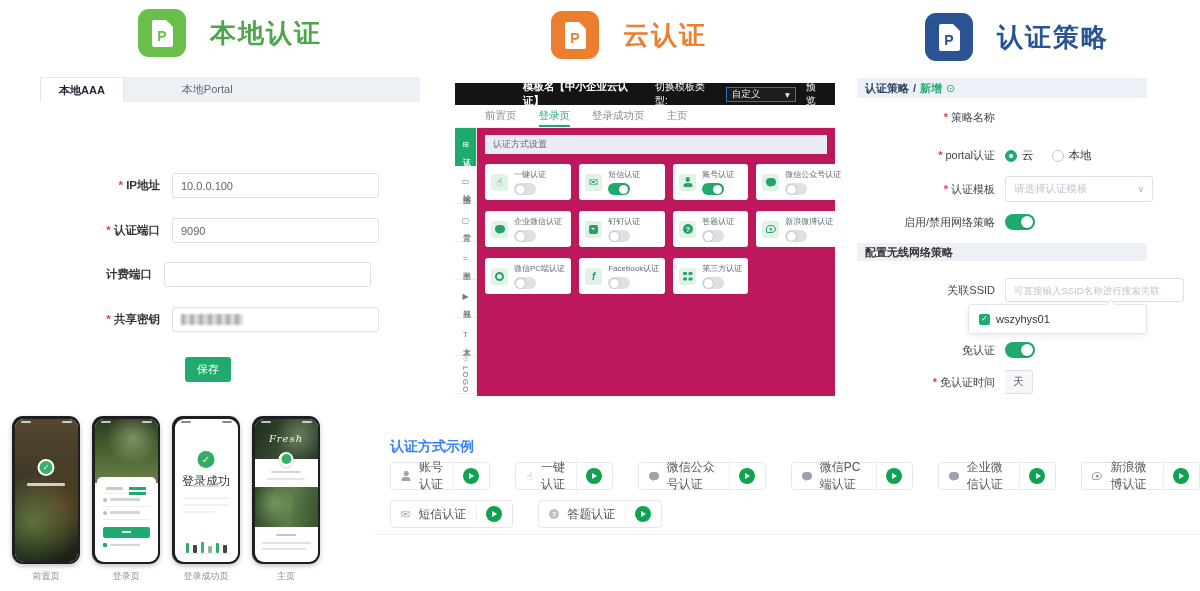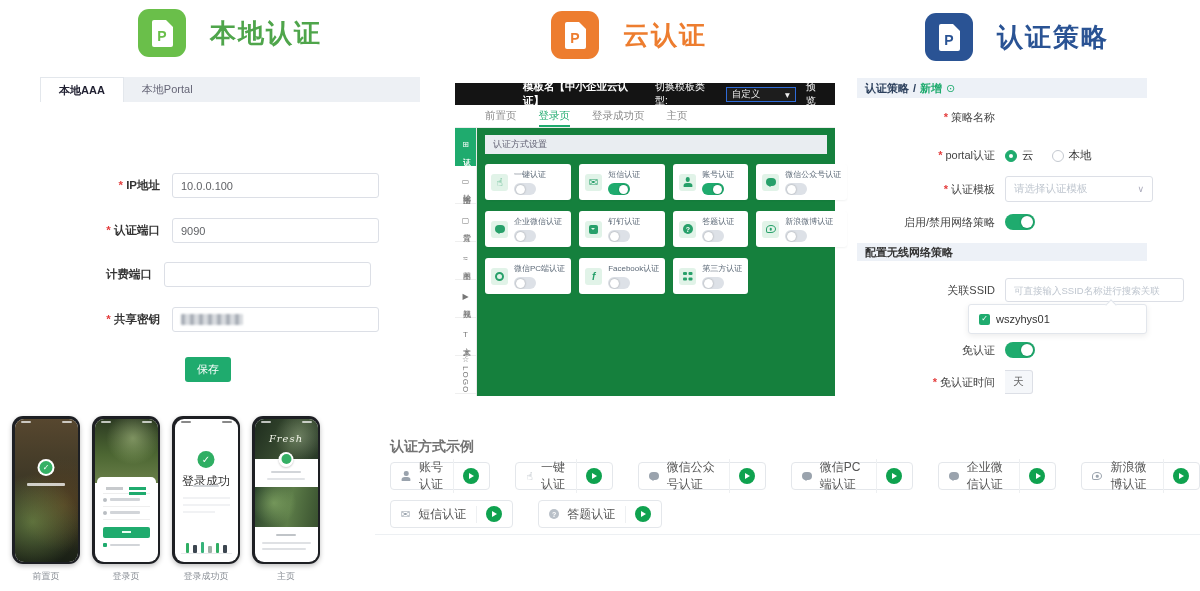--- a/index.html
+++ b/index.html
@@ -1,18 +1,18 @@
 <!DOCTYPE html>
 <html><head>
 <meta charset="utf-8">
 <style>
   * { margin:0; padding:0; box-sizing:border-box; }
   html,body { width:1200px; height:591px; background:#fff; overflow:hidden;
     font-family:"Liberation Sans","DejaVu Sans",sans-serif; }
-  .abs { position:absolute; }
+  .abs { position:absolute;gap:40px; }
 
   
   .fhdr { position:absolute; display:flex; align-items:center; gap:24px; }
   .fhdr .glow { position:relative; width:48px; height:48px; border-radius:11px;
     background:var(--c); display:flex; align-items:center; justify-content:center; }
   .fhdr .glow::before { content:''; position:absolute; inset:-13px; z-index:-1; border-radius:50%;
     background:radial-gradient(circle, rgba(150,205,100,.33), rgba(150,205,100,0) 70%); }
   .doc { width:21px; height:27px; background:#fff; border-radius:2px; position:relative;
     display:flex; align-items:flex-end; justify-content:center; color:var(--c);
     font-weight:bold; font-size:14px; line-height:21px; }
@@ -86,21 +86,21 @@
   #cloud-tabs .tb { display:flex; align-items:center; cursor:pointer; position:relative; }
   #cloud-tabs .tb.active { color:#1fab6e; }
   #cloud-tabs .tb.active::after { content:''; position:absolute; left:0; right:0; bottom:0; height:2px; background:#1fab6e; }
   #cloud-editor { left:455px; top:128px; width:380px; height:268px; }
   #cloud-side { position:absolute; left:0; top:0; bottom:0; width:22px; background:#fff; border-right:1px solid #e9e9e9; }
   .side-it { height:38px; border-bottom:1px solid #efefef; display:flex; flex-direction:column;
     align-items:center; justify-content:center; gap:2px; color:#777; cursor:pointer; }
   .side-it .sic { font-size:8px; line-height:1; }
   .side-it .stx { writing-mode:vertical-lr; font-size:8px; letter-spacing:1px; }
   .side-it.active { background:#1fab6e; color:#fff; border-bottom-color:#1fab6e; }
-  #cloud-canvas { position:absolute; left:22px; right:0; top:0; bottom:0; background:#15803d; }
+  #cloud-canvas { position:absolute; left:22px; right:0; top:0; bottom:0; background:#be185d; }
   #cloud-sec { margin:7px 8px 0; background:#e9edf1; color:#667; font-size:9px; padding:3px 8px; }
   #cloud-grid { display:grid; grid-template-columns:repeat(4,1fr); gap:11px 8px; margin:10px 8px; }
   .mcard { background:#fff; border-radius:3px; box-shadow:0 1px 2px rgba(20,40,30,.06);
     padding:5px 6px; display:flex; gap:6px; align-items:center; min-height:30px; }
   .mcard .mic { width:17px; height:17px; border-radius:3px; background:#e1f3e8; flex:none;
     display:flex; align-items:center; justify-content:center; color:#27a06a; }
   .mcard .mr { display:flex; flex-direction:column; gap:3px; overflow:hidden; }
   .mcard .mlb { font-size:8px; color:#5d6a78; white-space:nowrap; }
 
   
@@ -189,21 +189,21 @@
   .p4t1 { position:absolute; top:52px; left:50%; transform:translateX(-50%); width:30px; }
   .p4t2 { position:absolute; top:59px; left:50%; transform:translateX(-50%); width:38px; background:#e2e4e7; }
   .p4img2 { position:absolute; top:68px; left:0; right:0; height:40px;
     background:radial-gradient(circle at 30% 40%, rgba(160,200,120,.5), transparent 45%),
       linear-gradient(100deg,#2c452c 0%,#5c7c48 55%,#39512f 100%); }
   .p4b1 { position:absolute; top:115px; left:50%; transform:translateX(-50%); width:20px; background:#c0c4c8; }
   .p4b2 { position:absolute; top:123px; left:7px; right:7px; background:#dfe1e4; }
   .p4b3 { position:absolute; top:129px; left:7px; right:12px; background:#dfe1e4; }
 
   
-  #ex-title { left:390px; top:438px; font-size:14px; font-weight:bold; color:#737373; }
+  #ex-title { left:390px; top:438px; font-size:14px; font-weight:bold; color:#3b82f6; }
   .ex-row { position:absolute; left:390px; display:flex; gap:25px; }
   .exbtn { display:inline-flex; align-items:center; height:28px; border:1px solid #e4e7eb;
     background:#fff; border-radius:4px; padding:0 10px; cursor:pointer; }
   .exbtn .eic { color:#9aa3ad; margin-right:8px; display:inline-flex; }
   .exbtn .elb { font-size:12px; color:#555; padding-right:10px; border-right:1px solid #eef0f2; }
   .play { width:16px; height:16px; border-radius:50%; background:#0fa24f; margin-left:9px;
     display:flex; align-items:center; justify-content:center; flex:none; }
   .play::after { content:''; border-left:5px solid #fff; border-top:3.5px solid transparent;
     border-bottom:3.5px solid transparent; margin-left:1.5px; }
   #ex-div { left:375px; top:534px; width:825px; height:1px; background:#edf0f3; }

